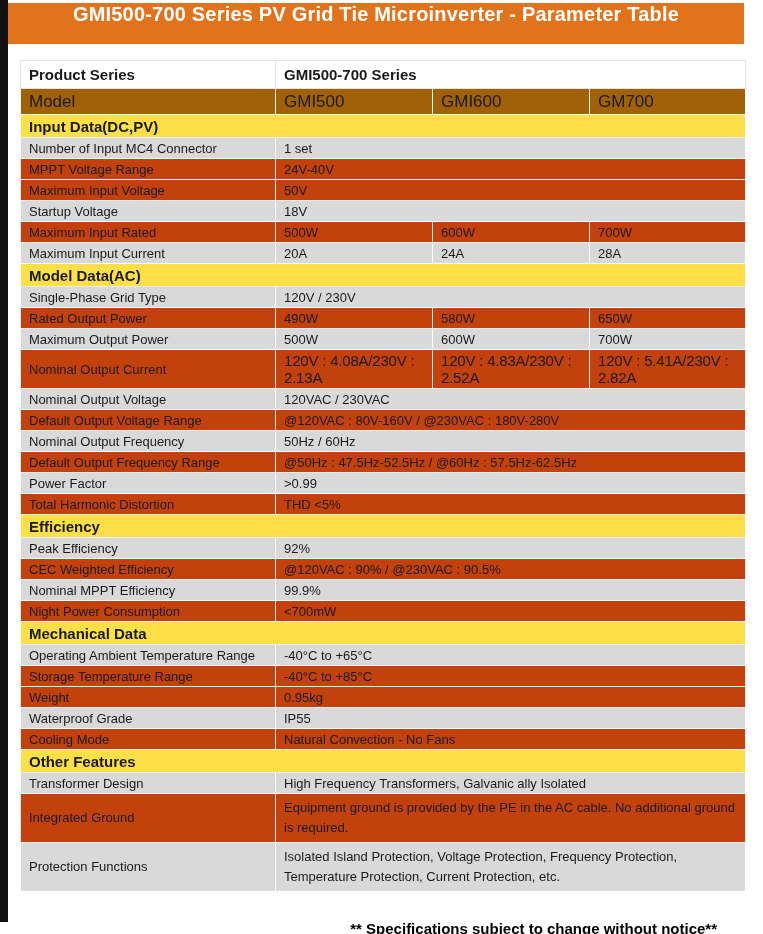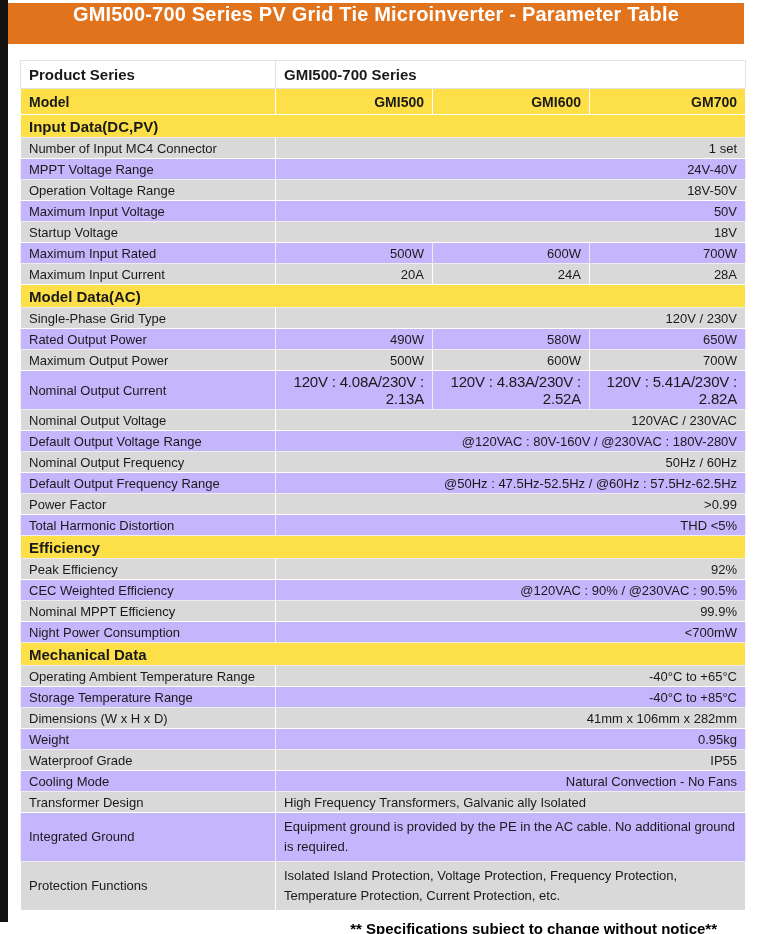--- a/index.html
+++ b/index.html
@@ -58,39 +58,39 @@
     overflow: hidden;
   }
   tr.product-row td {
     height: 28px;
     font-size: 15px;
     font-weight: bold;
     border-color: #e3e3e3;
   }
   tr.model-row td {
     height: 26px;
-    background: #fde047;
-    font-weight: bold;
-    font-size: 14px;
+    background: #a16207;
+    font-weight: normal;
+    font-size: 17px;
     border-color: #ffffff;
   }
   tr.section-row td {
     height: 23px;
     font-size: 15px;
     font-weight: bold;
     background: #fde047;
     border-left-color: #ffffff;
     border-right-color: #ffffff;
   }
   tr.shaded td {
     background: #d9d9d9;
     border-color: #ffffff;
   }
-  tr.plain td { background: #c4b5fd; }
-  td.center { text-align: right; }
+  tr.plain td { background: #c2410c; }
+  td.center { text-align: left; }
   td.left { text-align: left; }
   td.small { font-size: 15px; letter-spacing: -0.2px; }
   td.multiline {
     line-height: 20px;
     padding-top: 4px;
     padding-bottom: 4px;
     height: auto;
   }
   .footer-note {
     position: absolute;
@@ -136,24 +136,20 @@
             <td class="left" colspan="4">Input Data(DC,PV)</td>
           </tr>
           <tr class="shaded">
             <td class="left">Number of Input MC4 Connector</td>
             <td class="center" colspan="3">1 set</td>
           </tr>
           <tr class="plain">
             <td class="left">MPPT Voltage Range</td>
             <td class="center" colspan="3">24V-40V</td>
           </tr>
-          <tr class="shaded">
-            <td class="left">Operation Voltage Range</td>
-            <td class="center" colspan="3">18V-50V</td>
-          </tr>
           <tr class="plain">
             <td class="left">Maximum Input Voltage</td>
             <td class="center" colspan="3">50V</td>
           </tr>
           <tr class="shaded">
             <td class="left">Startup Voltage</td>
             <td class="center" colspan="3">18V</td>
           </tr>
           <tr class="plain">
             <td class="left">Maximum Input Rated</td>
@@ -239,35 +235,34 @@
             <td class="left" colspan="4">Mechanical Data</td>
           </tr>
           <tr class="shaded">
             <td class="left">Operating Ambient Temperature Range</td>
             <td class="center" colspan="3">-40°C to +65°C</td>
           </tr>
           <tr class="plain">
             <td class="left">Storage Temperature Range</td>
             <td class="center" colspan="3">-40°C to +85°C</td>
           </tr>
-          <tr class="shaded">
-            <td class="left">Dimensions (W x H x D)</td>
-            <td class="center" colspan="3">41mm x 106mm x 282mm</td>
-          </tr>
           <tr class="plain">
             <td class="left">Weight</td>
             <td class="center" colspan="3">0.95kg</td>
           </tr>
           <tr class="shaded">
             <td class="left">Waterproof Grade</td>
             <td class="center" colspan="3">IP55</td>
           </tr>
           <tr class="plain">
             <td class="left">Cooling Mode</td>
             <td class="center" colspan="3">Natural Convection - No Fans</td>
+          </tr>
+          <tr class="section-row">
+            <td class="left" colspan="4">Other Features</td>
           </tr>
           <tr class="shaded">
             <td class="left">Transformer Design</td>
             <td class="left" colspan="3">High Frequency Transformers, Galvanic ally Isolated</td>
           </tr>
           <tr class="plain">
             <td class="left multiline">Integrated Ground</td>
             <td class="left multiline" colspan="3">Equipment ground is provided by the PE in the AC cable. No additional ground is required.</td>
           </tr>
           <tr class="shaded">

